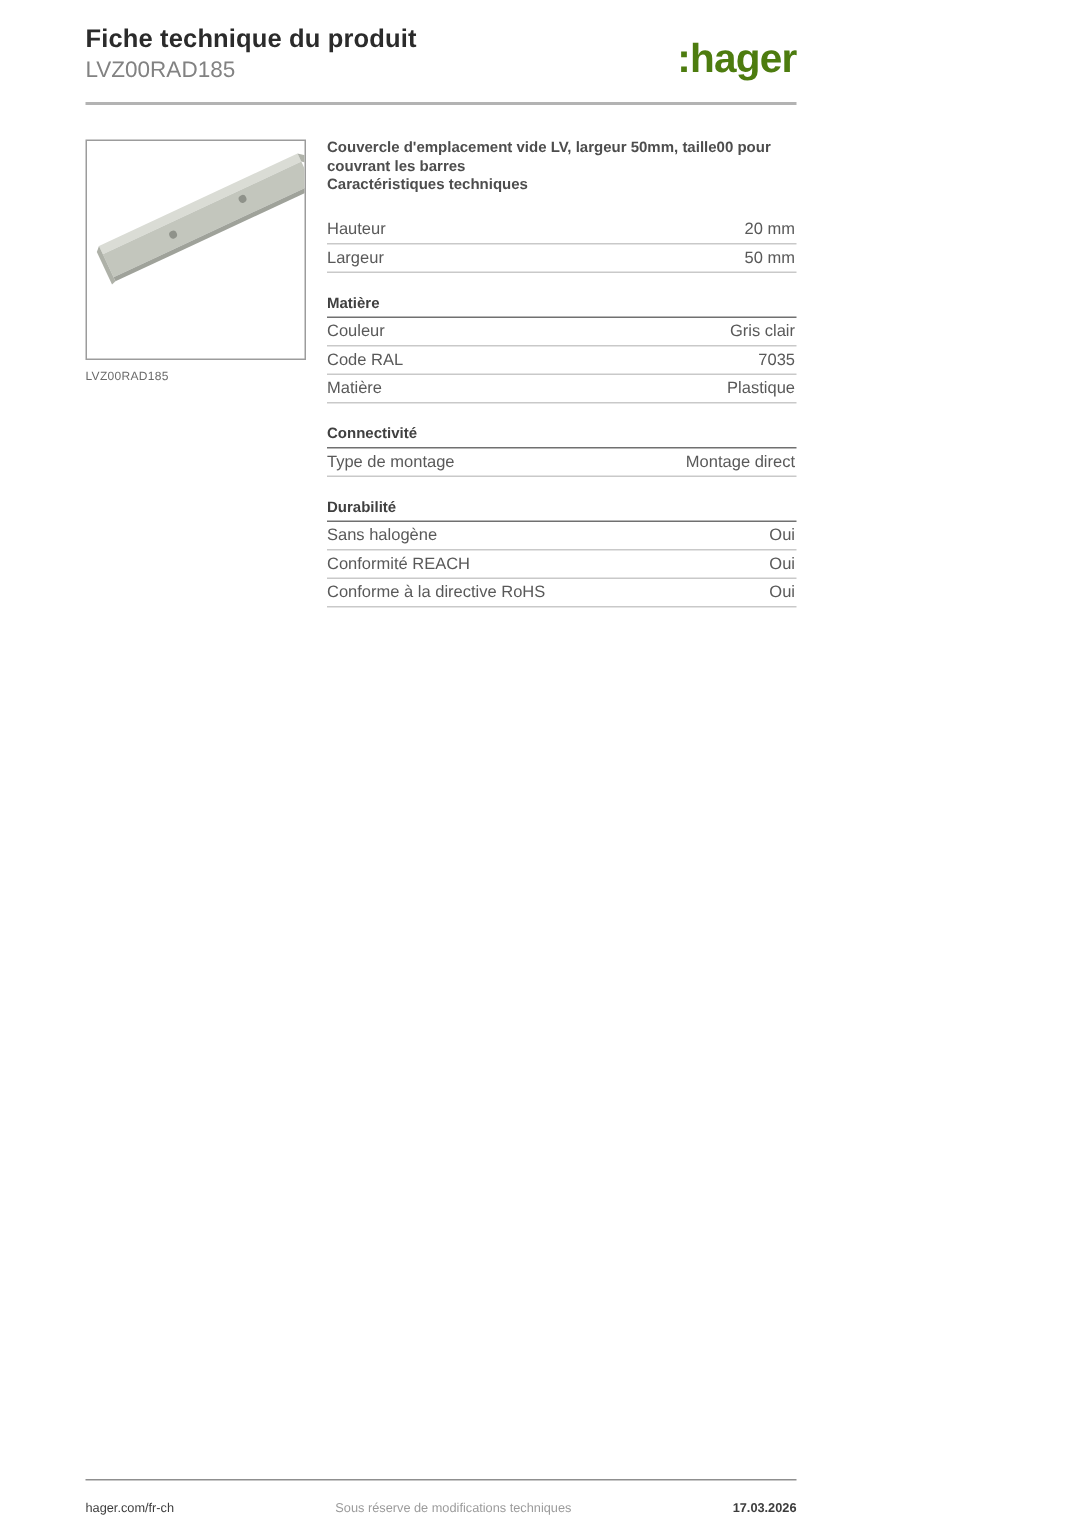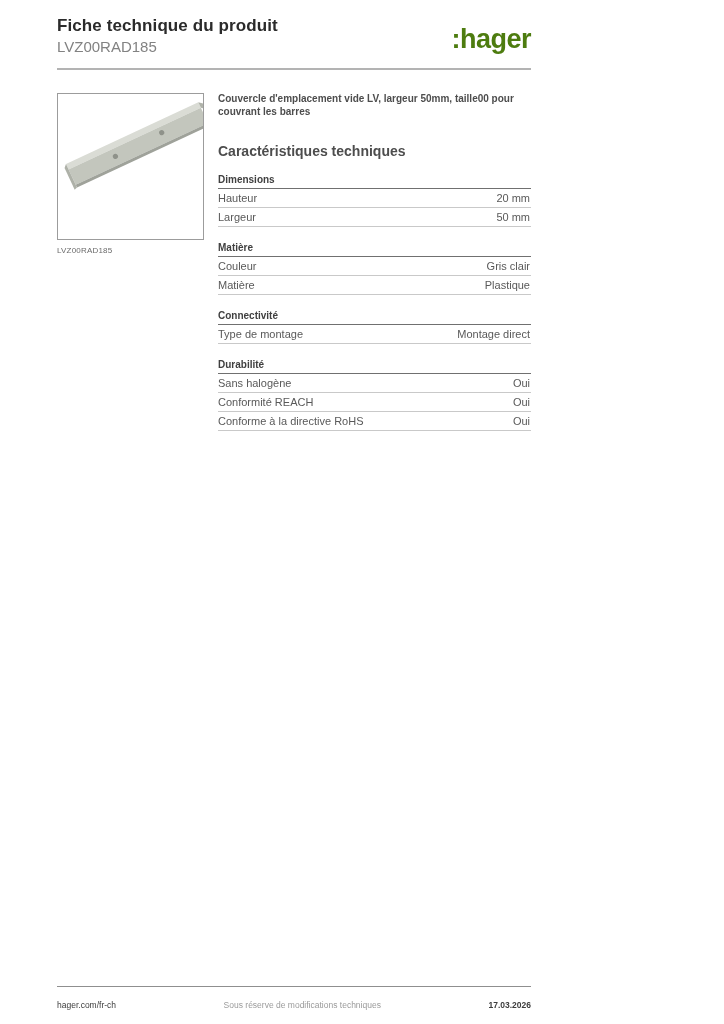--- a/index.html
+++ b/index.html
@@ -76,22 +76,21 @@
     flex: 1;
     margin-left: 14px;
   }
   .description {
     font-size: 10px;
     font-weight: bold;
     color: #4d4d4d;
     line-height: 1.25;
   }
   .specs-heading {
-    margin-top: 25px;
-    font-size: 14px;
+    font-size: 10px;
     font-weight: bold;
     color: #4d4d4d;
   }
   .spec-section { margin-top: 15px; }
   .spec-section-title {
     font-size: 10px;
     font-weight: bold;
     color: #404040;
     padding-bottom: 3px;
     border-bottom: 1px solid #707070;
@@ -159,36 +158,39 @@
         </svg>
       </div>
       <div class="image-caption">LVZ00RAD185</div>
     </div>
 
     <div class="right-col">
       <div class="description">Couvercle d'emplacement vide LV, largeur 50mm, taille00 pour couvrant les barres</div>
       <div class="specs-heading">Caractéristiques techniques</div>
 
       <div class="spec-section">
-        <div class="spec-section-title">Dimensions</div>
         <div class="spec-row">
           <span class="spec-label">Hauteur</span>
           <span class="spec-value">20 mm</span>
         </div>
         <div class="spec-row">
           <span class="spec-label">Largeur</span>
           <span class="spec-value">50 mm</span>
         </div>
       </div>
 
       <div class="spec-section">
         <div class="spec-section-title">Matière</div>
         <div class="spec-row">
           <span class="spec-label">Couleur</span>
           <span class="spec-value">Gris clair</span>
+        </div>
+        <div class="spec-row">
+          <span class="spec-label">Code RAL</span>
+          <span class="spec-value">7035</span>
         </div>
         <div class="spec-row">
           <span class="spec-label">Matière</span>
           <span class="spec-value">Plastique</span>
         </div>
       </div>
 
       <div class="spec-section">
         <div class="spec-section-title">Connectivité</div>
         <div class="spec-row">

